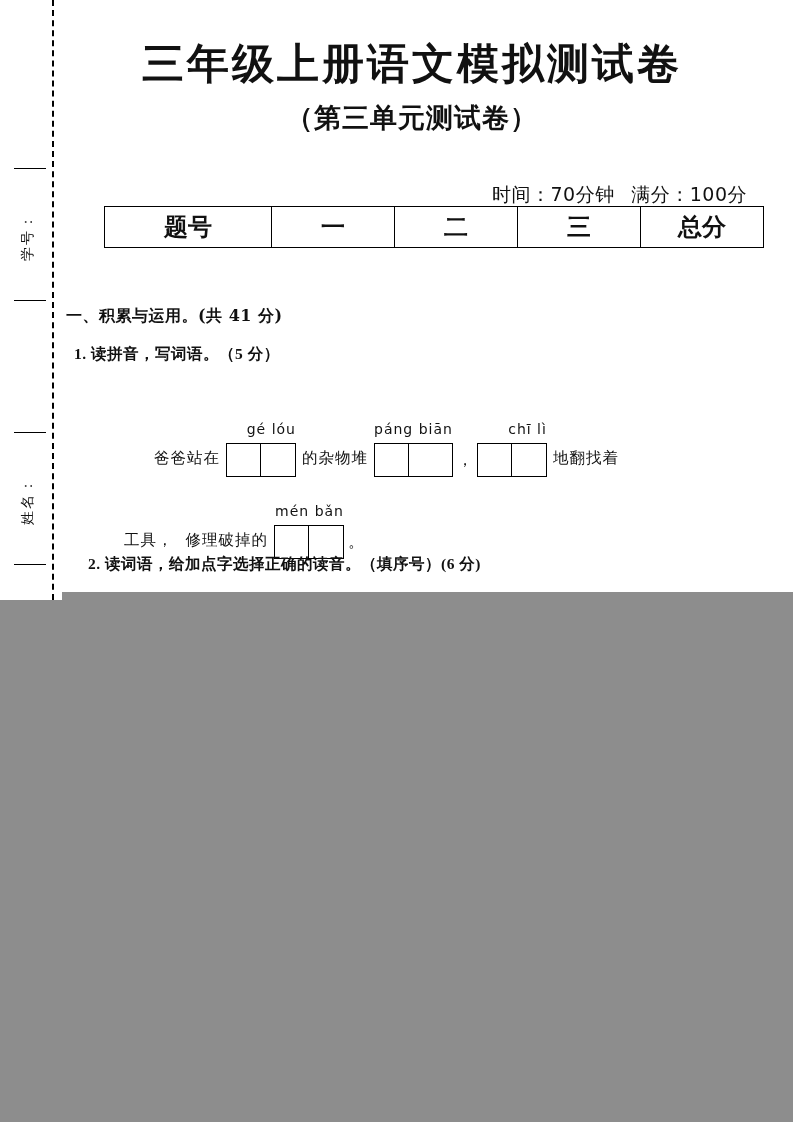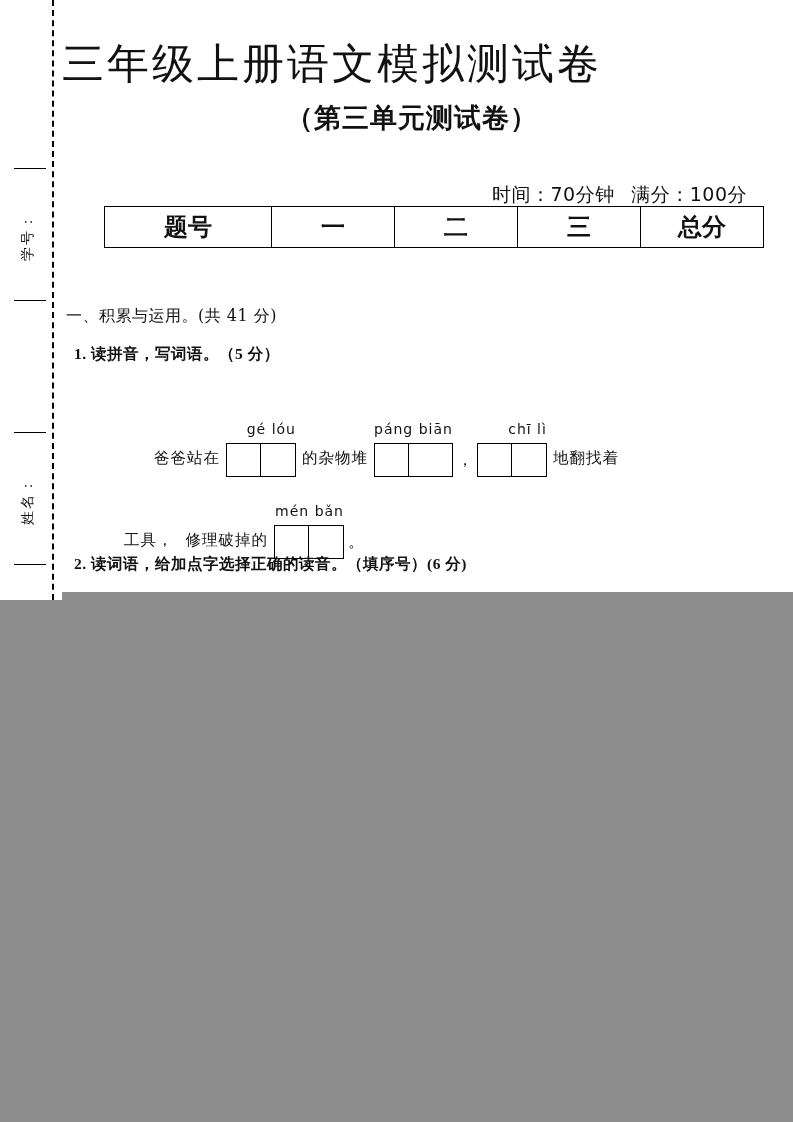--- a/index.html
+++ b/index.html
@@ -79,23 +79,23 @@
   #rule-2 { top: 300px; }
   #rule-3 { top: 432px; }
   #rule-4 { top: 564px; }
 
   
   #title-main {
     position: absolute;
     left: 62px;
     top: 36px;
     width: 700px;
-    text-align: left;
+    text-align: center;
     font-size: 42px;
-    font-weight: normal;
+    font-weight: bold;
     letter-spacing: 3px;
     font-family: "DejaVu Serif", "Liberation Serif", serif;
     white-space: nowrap;
   }
   #title-sub {
     position: absolute;
     left: 62px;
     top: 100px;
     width: 700px;
     text-align: center;
@@ -136,37 +136,37 @@
     font-family: "DejaVu Serif", "Liberation Serif", serif;
   }
   #score-table td.head { width: 164px; }
   #score-table td.col { width: 120px; }
 
   
   .section-head {
     position: absolute;
     left: 66px;
     font-size: 16px;
-    font-weight: normal;
+    font-weight: bold;
     font-family: "DejaVu Serif", "Liberation Serif", serif;
     letter-spacing: 0.5px;
     white-space: nowrap;
   }
   #sec-1 { top: 306px; }
   .q-head {
     position: absolute;
     left: 74px;
     font-size: 15.5px;
     font-weight: bold;
     font-family: Liberation Serif, serif;
     letter-spacing: 0.5px;
     white-space: nowrap;
   }
   #q1 { top: 344px; }
-  #q2 { top: 554px; }
+  #q2 { top: 554px; margin-left: 14px; }
 
   
   .fill-row {
     position: absolute;
     display: flex;
     align-items: flex-end;
     white-space: nowrap;
   }
   #row1 { left: 148px; top: 400px; }
   #row2 { left: 118px; top: 482px; }

